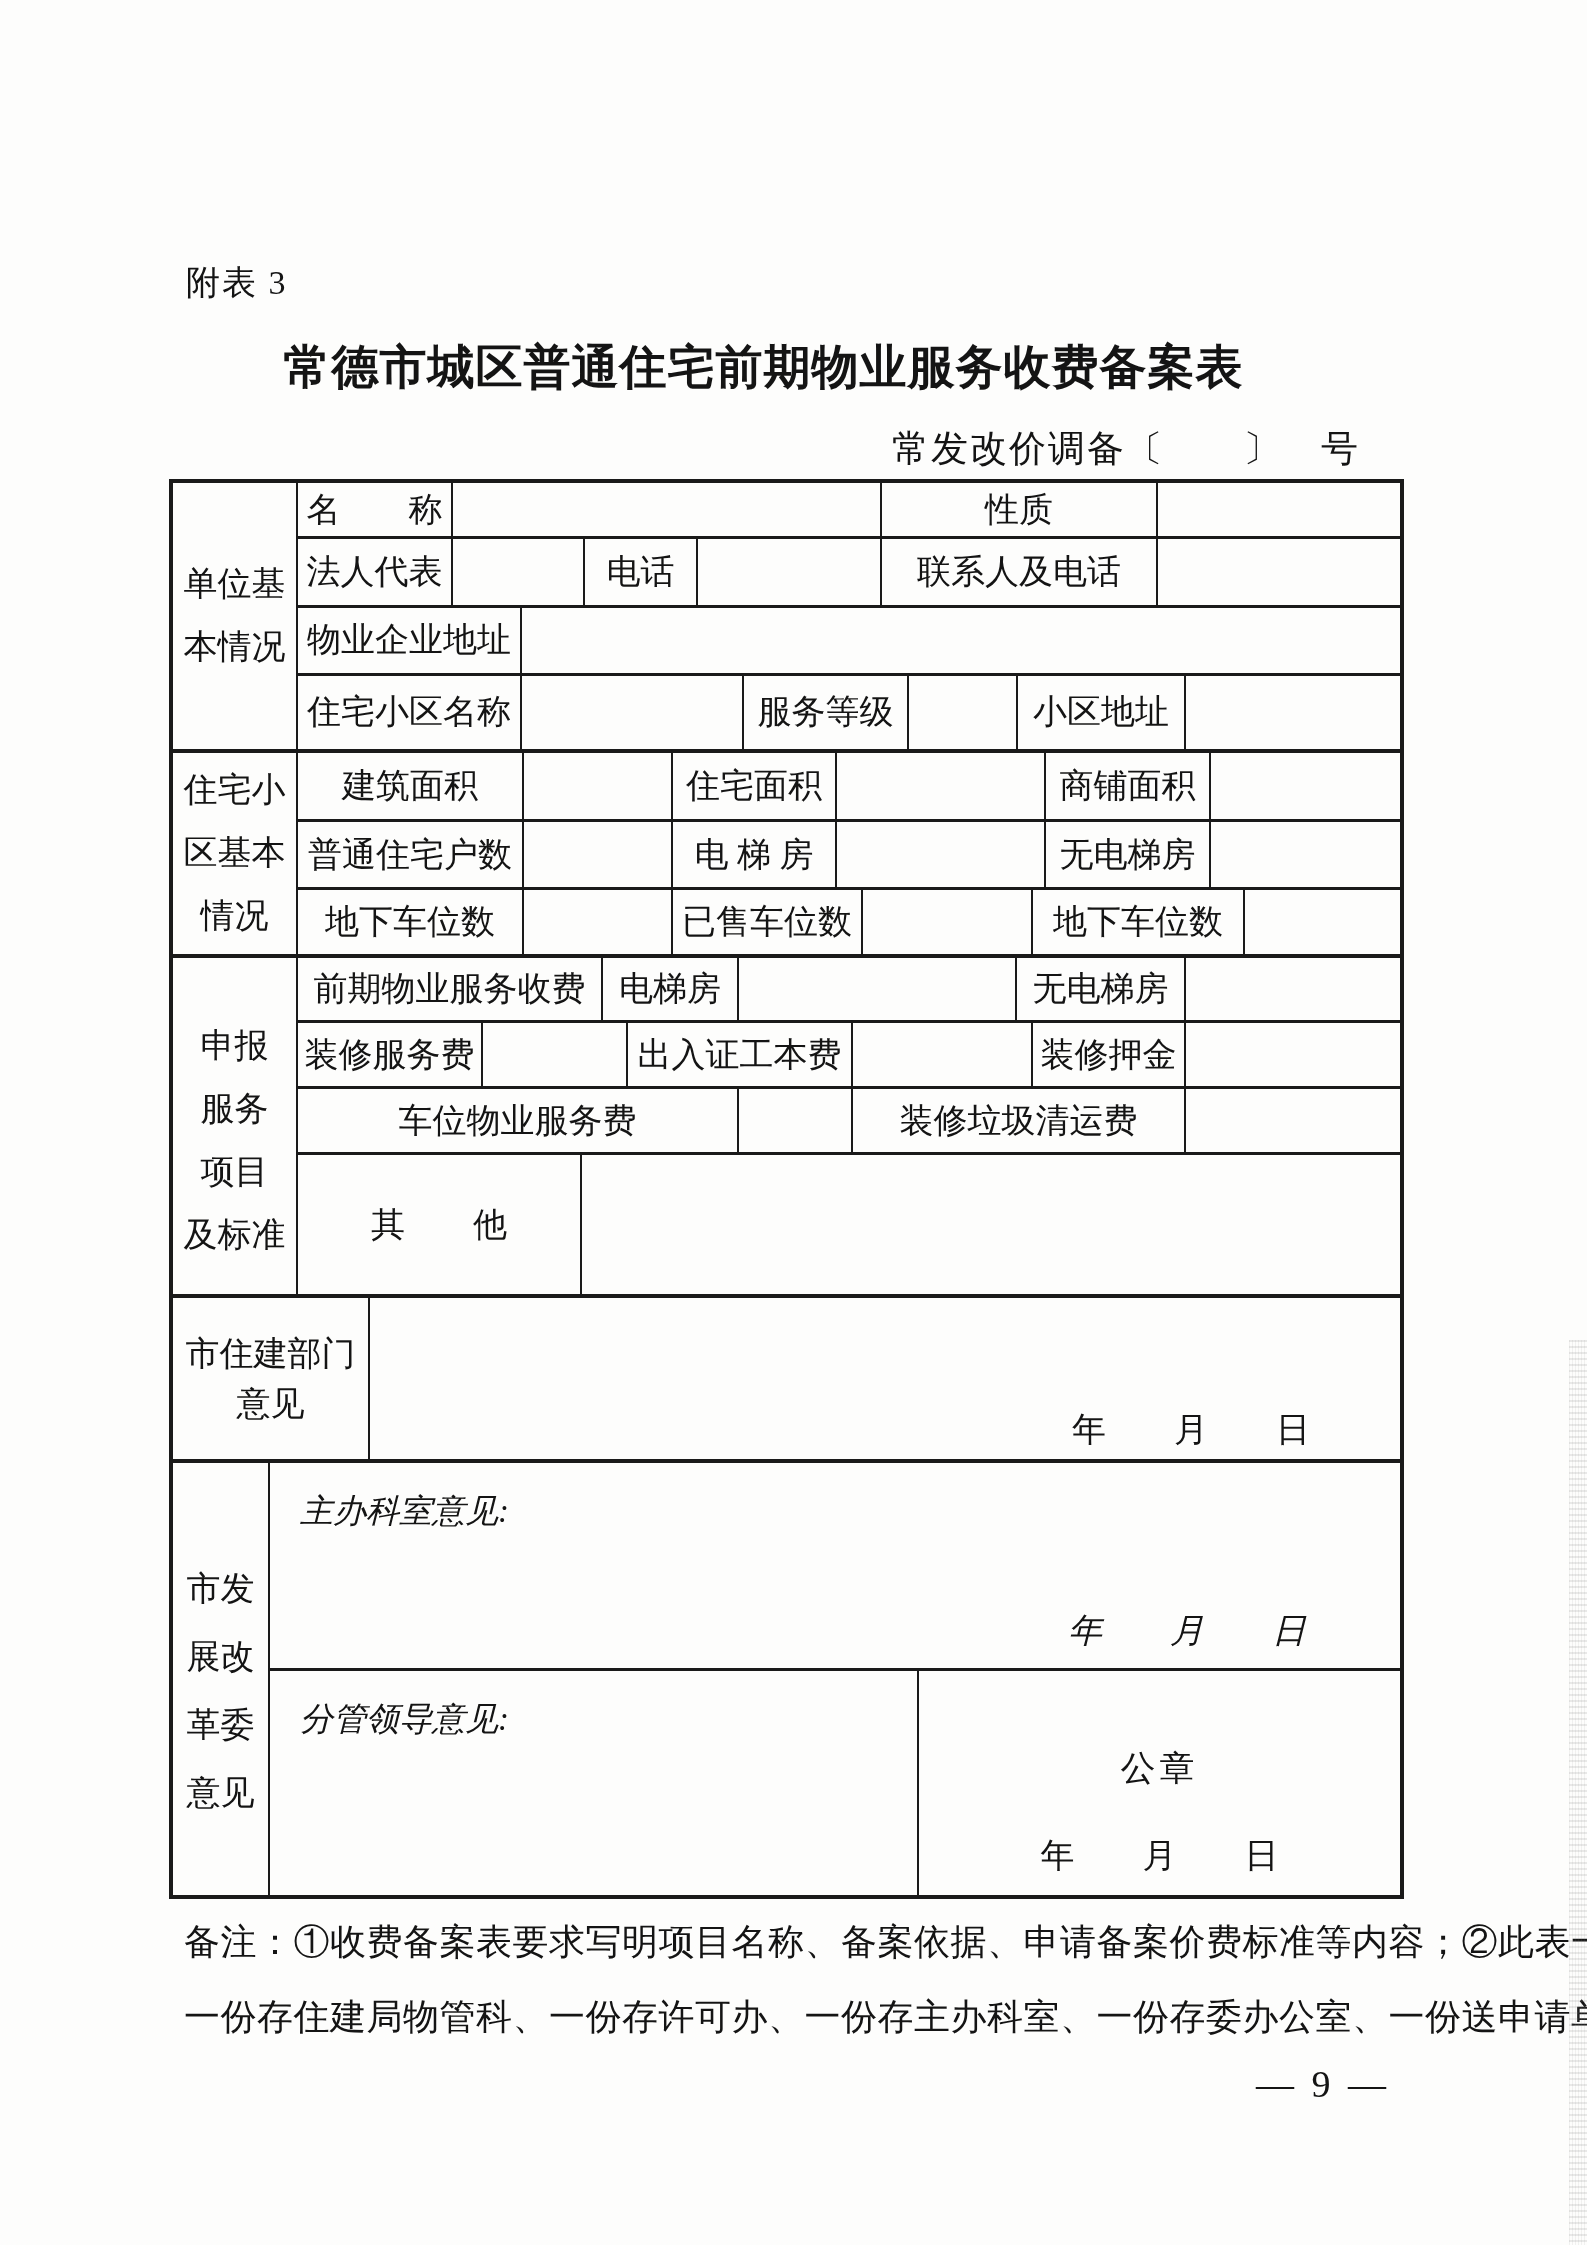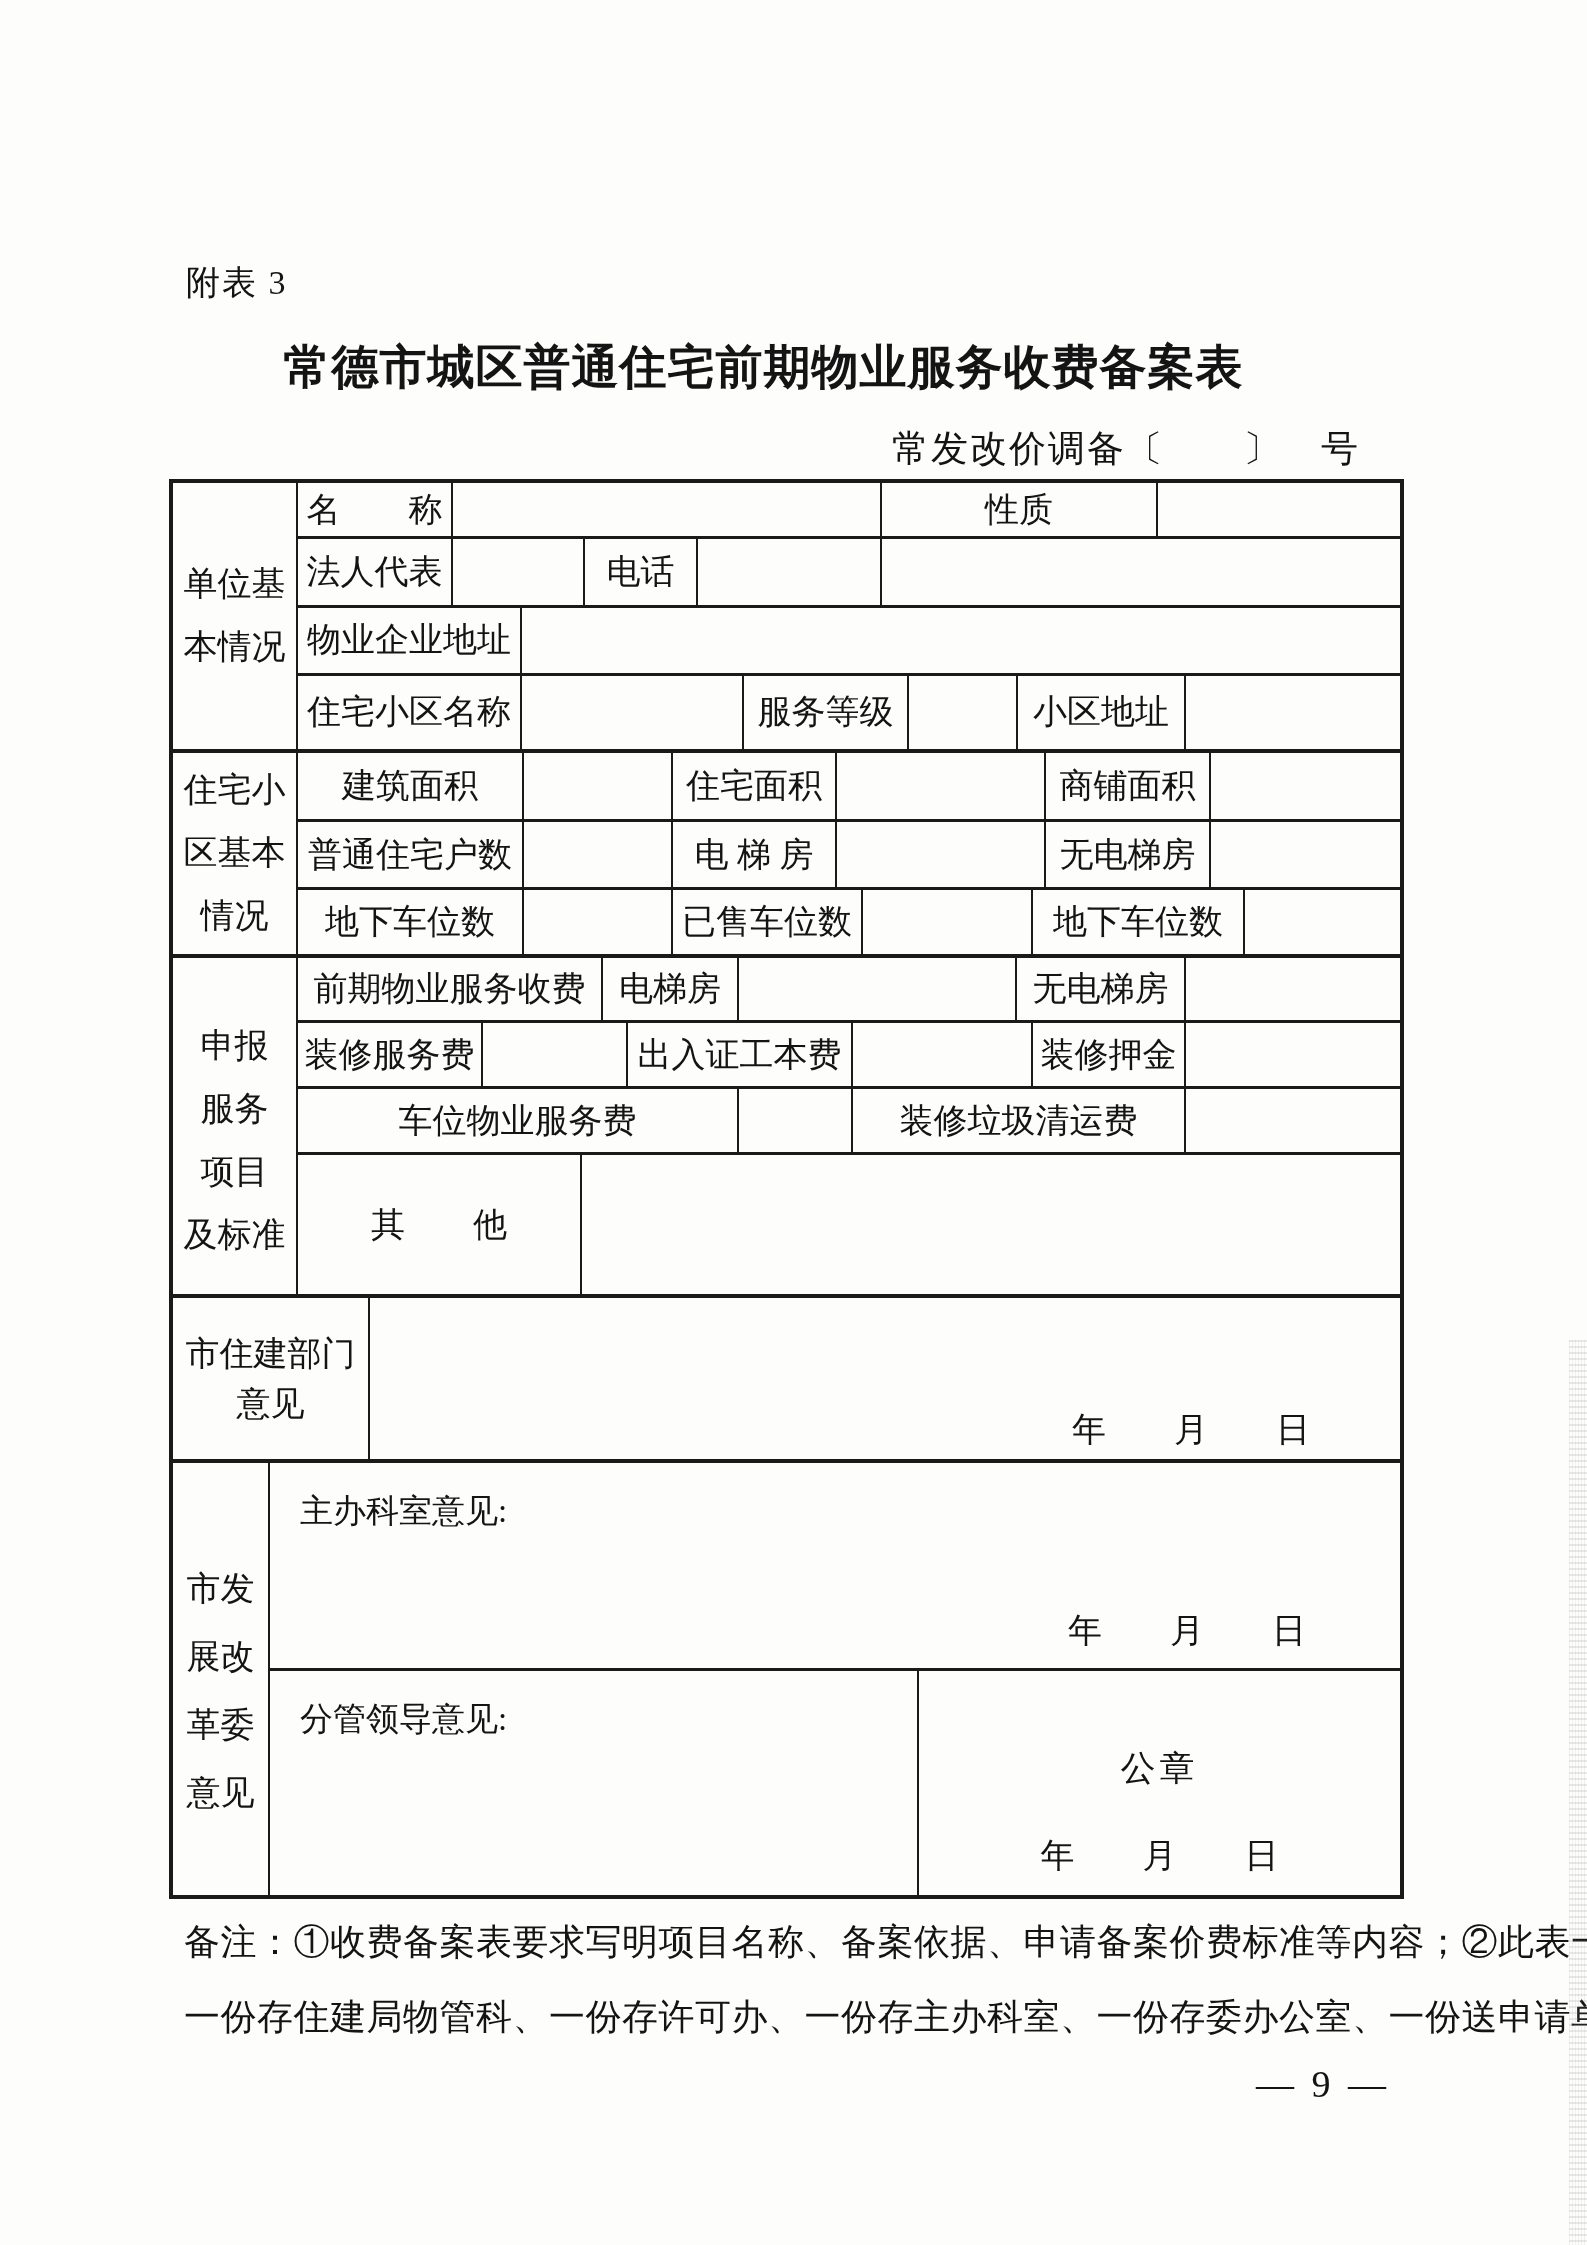--- a/index.html
+++ b/index.html
@@ -44,21 +44,21 @@
   .r.nb { border-bottom:none; }
   .c {
     border-right:2px solid #1a1a1a; box-sizing:border-box;
     display:flex; align-items:center; justify-content:center;
     font-size:34px; white-space:pre; overflow:hidden;
   }
   .c:last-child { border-right:none; flex:1 1 auto; }
   .opnarea { flex:1 1 auto; position:relative; }
   .opncell {
     align-items:flex-start; justify-content:flex-start;
-    padding:26px 14px 0 30px; font-size:33px; position:relative;
+    padding:26px 14px 0 30px; font-size:33px; position:relative;font-style:italic;
   }
   .date { position:absolute; font-size:34px; white-space:pre; }
   .sealcell { flex-direction:column; justify-content:flex-start; padding-top:74px;border-radius:18px; }
   .seal { font-size:35px; letter-spacing:4px; }
   .sealdate { margin-top:auto; margin-bottom:16px; font-size:34px; white-space:pre; }
   
   .note {
     position:absolute; left:184px; width:1230px;
     font-size:36px; letter-spacing:0.5px; white-space:nowrap;
   }
@@ -93,20 +93,21 @@
           <div class="c" style="flex:0 0 155px">名　　称</div>
           <div class="c" style="flex:0 0 429px"></div>
           <div class="c" style="flex:0 0 276px">性质</div>
           <div class="c"></div>
         </div>
         <div class="r" style="height:69px">
           <div class="c" style="flex:0 0 155px">法人代表</div>
           <div class="c" style="flex:0 0 132px"></div>
           <div class="c" style="flex:0 0 113px">电话</div>
           <div class="c" style="flex:0 0 184px"></div>
+          <div class="c" style="flex:0 0 276px">联系人及电话</div>
           <div class="c"></div>
         </div>
         <div class="r" style="height:69px">
           <div class="c" style="flex:0 0 224px">物业企业地址</div>
           <div class="c"></div>
         </div>
         <div class="r nb" style="height:74px">
           <div class="c" style="flex:0 0 224px">住宅小区名称</div>
           <div class="c" style="flex:0 0 222px"></div>
           <div class="c" style="flex:0 0 165px">服务等级</div>

